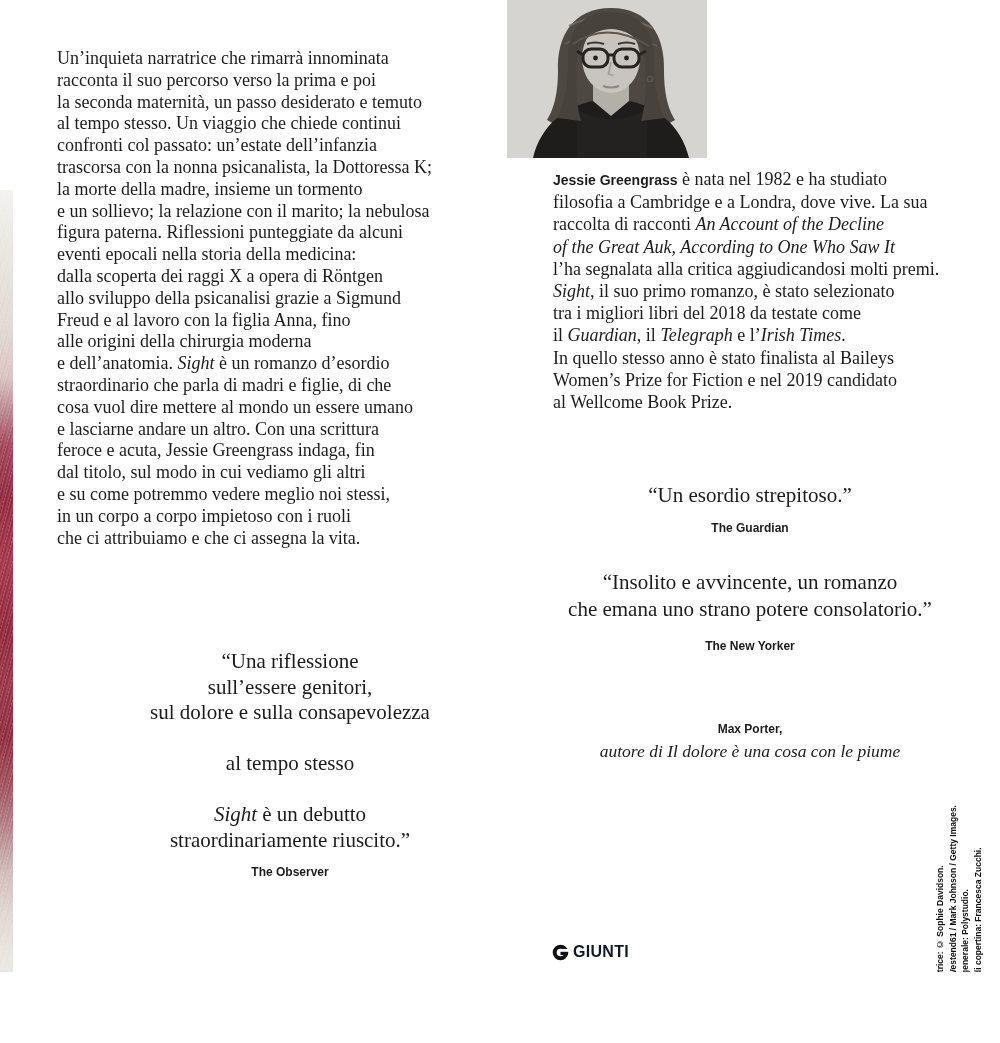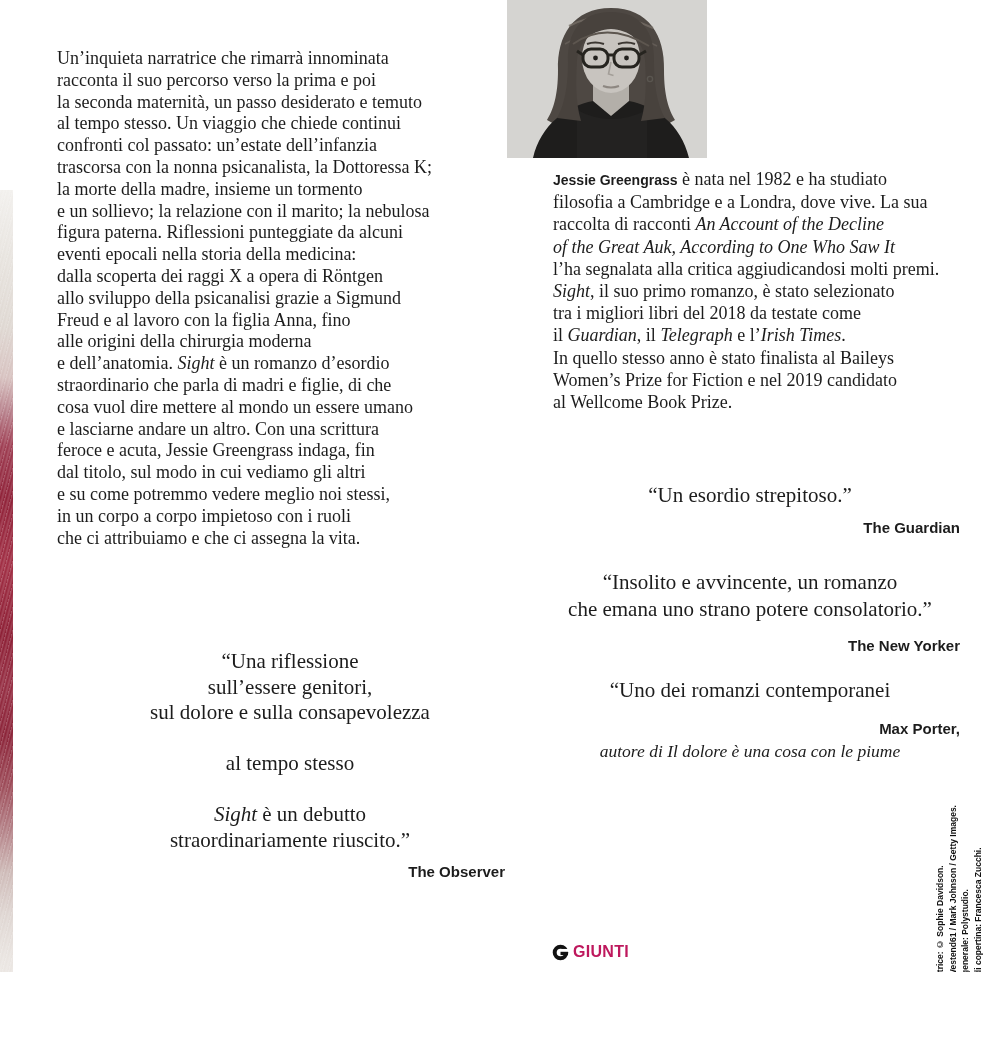--- a/index.html
+++ b/index.html
@@ -19,42 +19,42 @@
   .i{font-style:italic;}
   .bs{font-family:"Liberation Sans",sans-serif;font-weight:bold;font-size:14px;}
 
   .synopsis{position:absolute;left:57px;top:48px;width:436px;
             font-size:18px;line-height:21.8px;margin:0;}
 
   .obs-block{position:absolute;left:75px;top:629px;width:430px;text-align:center;}
   .quote{font-family:"Liberation Serif",serif;font-size:21px;margin:0;}
   .obs-block .quote{line-height:25.5px;margin-top:20px;}
   .attrib{font-family:"Liberation Sans",sans-serif;font-weight:bold;
-          font-size:15px;line-height:20px;margin:0;text-align:right;}
+          font-size:12px;line-height:20px;margin:0;}
   .obs-block .attrib{margin-top:9px;}
 
   .photo{position:absolute;left:507px;top:0;width:200px;height:158px;}
 
   .bio{position:absolute;left:553px;top:168px;width:424px;
        font-size:18px;line-height:22.2px;margin:0;}
 
   .quotes{position:absolute;left:540px;top:482px;width:420px;text-align:center;}
   .quotes .quote{line-height:27px;}
   .q-a1{margin-top:9px;}
   .q-2{margin-top:31px;}
   .q-a2{margin-top:13px;}
   .q-3{margin-top:21px;}
   .q-a3{margin-top:15px;}
   .attrib-sub{font-family:"Liberation Serif",serif;font-style:italic;
               font-size:17.5px;line-height:22px;margin:1px 0 0 0;}
 
   .publisher{position:absolute;left:552px;top:943px;}
   .logo{display:flex;align-items:center;gap:4px;margin:0 0 9px 0;}
   .logo .wordmark{font-family:"Liberation Sans",sans-serif;font-weight:bold;
-                  font-size:16px;letter-spacing:.3px;color:#be185d;text-align:center;}
+                  font-size:16px;letter-spacing:.3px;color:#0f172a;text-align:center;}
   .site{font-family:"Liberation Sans",sans-serif;font-weight:bold;
         font-size:13.5px;line-height:18px;margin:0;color:#0369a1;}
 
   .credits{position:absolute;left:934px;top:757px;height:286px;width:52px;
            writing-mode:vertical-rl;transform:rotate(180deg);
            font-family:"Liberation Sans",sans-serif;font-weight:bold;
            font-size:8.5px;line-height:12.5px;color:#111;}
 </style>
 </head>
 <body>
@@ -114,21 +114,21 @@
 
     <p class="bio"><span class="bs">Jessie Greengrass</span><span> è nata nel 1982 e ha studiato</span><br><span>filosofia a Cambridge e a Londra, dove vive. La sua</span><br><span>raccolta di racconti </span><span class="i">An Account of the Decline</span><br><span class="i">of the Great Auk, According to One Who Saw It</span><br><span>l’ha segnalata alla critica aggiudicandosi molti premi.</span><br><span class="i">Sight</span><span>, il suo primo romanzo, è stato selezionato</span><br><span>tra i migliori libri del 2018 da testate come</span><br><span>il </span><span class="i">Guardian</span><span>, il </span><span class="i">Telegraph</span><span> e l’</span><span class="i">Irish Times</span><span>.</span><br><span>In quello stesso anno è stato finalista al Baileys</span><br><span>Women’s Prize for Fiction e nel 2019 candidato</span><br><span>al Wellcome Book Prize.</span></p>
 
     <div class="quotes">
       <p class="quote q-1"><span>“Un esordio strepitoso.”</span></p>
       <p class="attrib q-a1">The Guardian</p>
 
       <p class="quote q-2"><span>“Insolito e avvincente, un romanzo</span><br><span>che emana uno strano potere consolatorio.”</span></p>
       <p class="attrib q-a2">The New Yorker</p>
 
-      <p class="quote q-3"><span>“Uno dei romanzi contemporanei</span><br></p>
+      <p class="quote q-3"><br></p>
       <p class="attrib q-a3">Max Porter,</p>
       <p class="attrib-sub"><span class="i">autore di Il dolore è una cosa con le piume</span></p>
     </div>
 
     <div class="publisher">
       <div class="logo">
         <svg width="17" height="17" viewBox="0 0 24 24" aria-hidden="true">
           <path fill="#111111" fill-rule="evenodd" d="M12 1 a11 11 0 1 0 0 22 a11 11 0 1 0 0 -22 Z
                    M12 6.6 a5.4 5.4 0 1 1 0 10.8 a5.4 5.4 0 1 1 0 -10.8 Z"></path>
           <rect x="12" y="7" width="12" height="4.6" fill="#ffffff"></rect>

